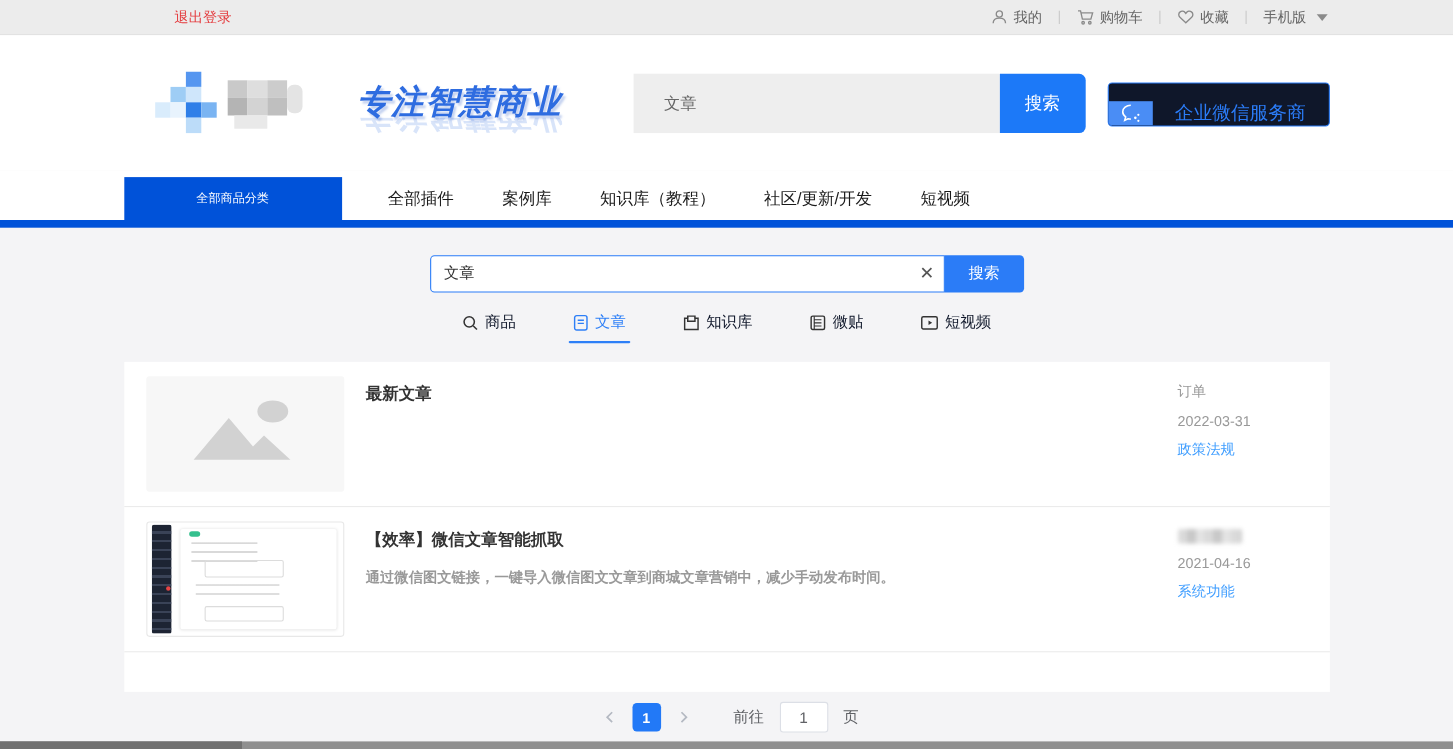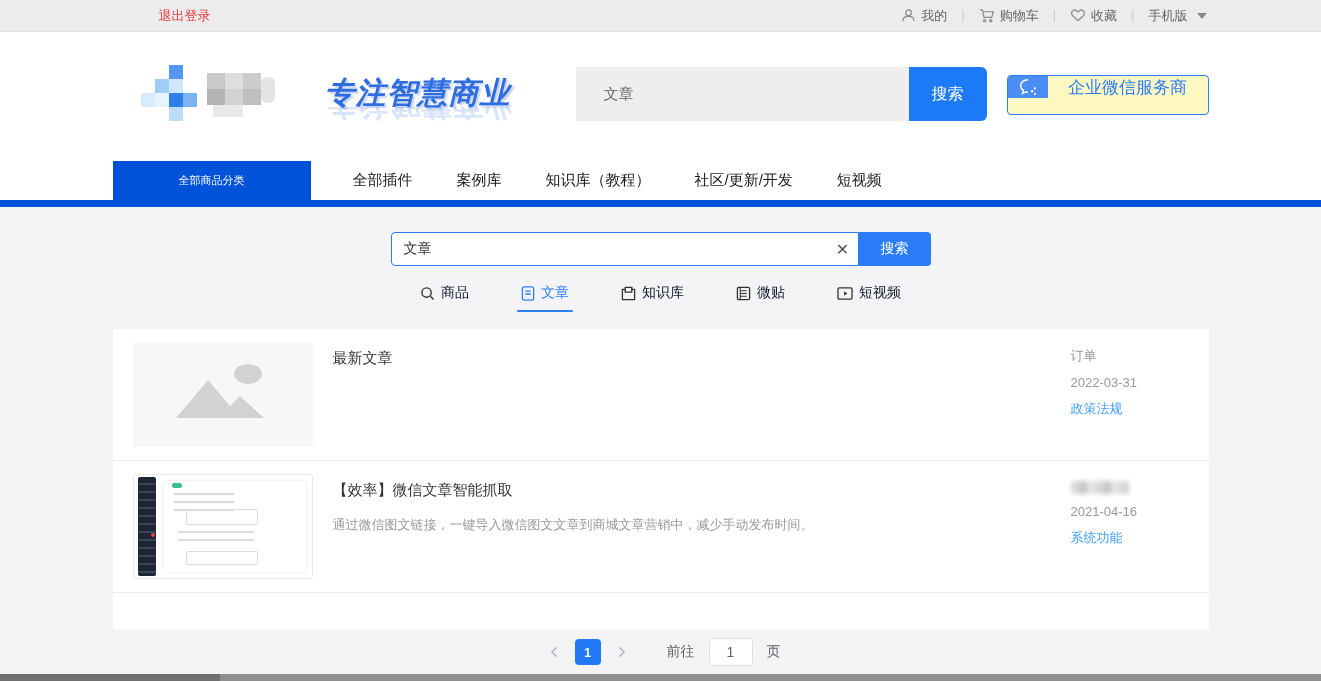--- a/index.html
+++ b/index.html
@@ -33,22 +33,22 @@
     font-family:"DejaVu Serif","Liberation Serif",serif; letter-spacing:1px; white-space:nowrap;
     text-shadow:2px 2px 2px rgba(120,150,220,.45); }
   .slogan-reflection { position:absolute; left:0; top:34px; transform:scaleY(-1); opacity:.18;
     font-size:30px; font-weight:bold; font-style:italic; color:#2e6ce0; white-space:nowrap;
     font-family:"DejaVu Serif","Liberation Serif",serif; letter-spacing:1px; height:18px; overflow:hidden; }
   .hsearch { position:absolute; left:463px; top:35px; display:flex; height:54px; }
   .hsearch-input { width:333px; height:54px; background:#eeeeee; border:none; outline:none;
     font-size:15px; color:#666; padding:0 28px; font-family:inherit; }
   .hsearch-btn { width:78px; height:54px; background:#1c79f8; color:#fff; font-size:16px; border:none;
     border-radius:0 6px 6px 0; cursor:pointer; font-family:inherit; }
-  .wecom { position:absolute; right:0; top:43px; width:202px; height:40px; display:flex; align-items:flex-start;
-    border:1px solid #2b7cf7; border-radius:4px; background:#fef9c3; cursor:pointer; overflow:hidden; }
+  .wecom { position:absolute; right:0; top:43px; width:202px; height:40px; display:flex; align-items:flex-end;
+    border:1px solid #2b7cf7; border-radius:4px; background:#0f172a; cursor:pointer; overflow:hidden; }
   .wecom-ico { width:40px; background:#4a8df5; display:flex; align-items:center; justify-content:center; }
   .wecom-label { flex:1; display:flex; align-items:center; justify-content:center; color:#2b7cf7; font-size:17px; }
 
   
   .navrow { background:#fff; height:45px; }
   .navrow .cw { display:flex; align-items:flex-end; height:100%; }
   .nav-active { height:39px; width:198px; background:#0052d9; color:#fff; font-size:11px;
     display:flex; align-items:center; justify-content:center; cursor:pointer; }
   .nav-items { display:flex; align-items:center; height:39px; margin-left:20px; gap:0; }
   .nav-item { font-size:15px; color:#1a1a1a; padding:0 22px; cursor:pointer; white-space:nowrap; }
@@ -85,21 +85,21 @@
   .admin-dot { position:absolute; left:17px; top:58px; width:4px; height:4px; border-radius:50%; background:#e54545; }
   .admin-main { position:absolute; left:30px; top:6px; right:6px; bottom:6px; background:#fff;
     box-shadow:0 0 3px rgba(0,0,0,.12); border-radius:2px; }
   .admin-toggle { position:absolute; left:38px; top:8px; width:10px; height:5px; border-radius:3px; background:#35c08e; }
   .admin-lines { position:absolute; left:40px; top:18px; width:60px; height:20px;
     background:repeating-linear-gradient(180deg,#d9d9d9 0 2px, transparent 2px 8px); }
   .admin-box1 { position:absolute; left:52px; top:34px; width:72px; height:16px; border:1px solid #dcdcdc; border-radius:2px; }
   .admin-lines2 { position:absolute; left:44px; top:56px; width:76px; height:16px;
     background:repeating-linear-gradient(180deg,#dedede 0 2px, transparent 2px 8px); }
   .admin-box2 { position:absolute; left:52px; top:76px; width:72px; height:14px; border:1px solid #dcdcdc; border-radius:2px; }
-  .row-main { flex:1; margin-left:20px; padding-top:7px; min-width:0; }
+  .row-main { flex:1; margin-left:20px; padding-top:7px; min-width:0;font-weight:bold; }
   .row-title { font-size:15px; color:#333; }
   .row-desc { font-size:13px; color:#999; margin-top:15px; line-height:1.5; }
   .row-meta { width:118px; flex:none; padding-top:5px; font-size:13px; }
   .meta-cat { color:#999; }
   .meta-blur { width:58px; height:13px; border-radius:2px; margin-top:2px;
     background:repeating-linear-gradient(90deg,#dadada 0 8px,#c8c8c8 8px 16px,#e3e3e3 16px 24px);
     filter:blur(2px); }
   .meta-date { color:#999; margin-top:10px; }
   .meta-tag { color:#409eff; margin-top:10px; cursor:pointer; }
   .card-pad { height:36px; }

